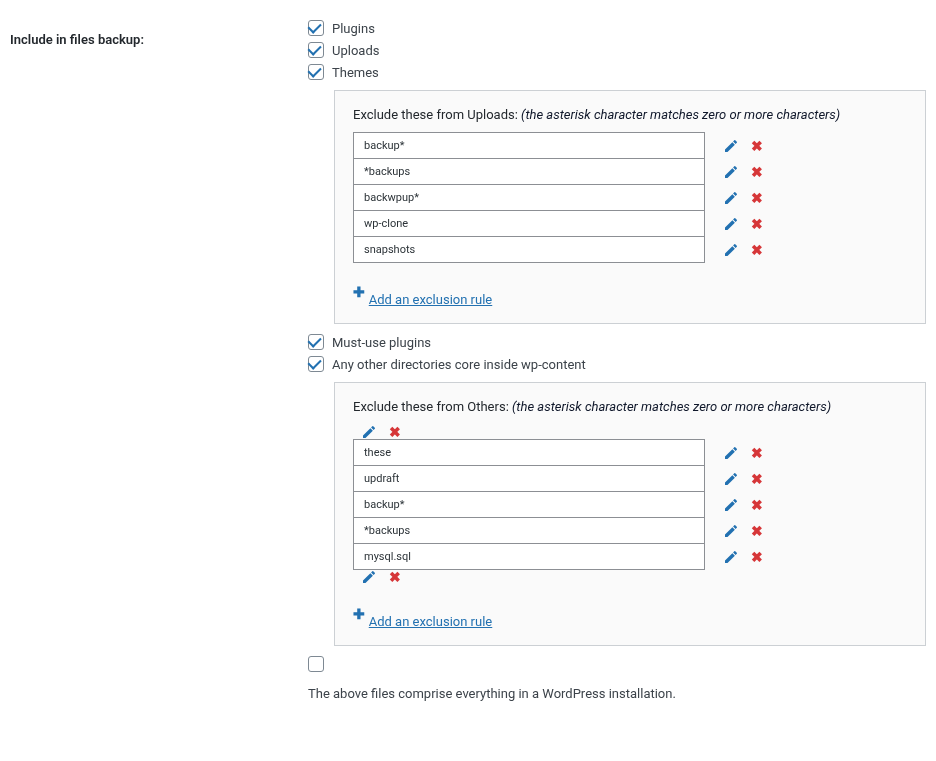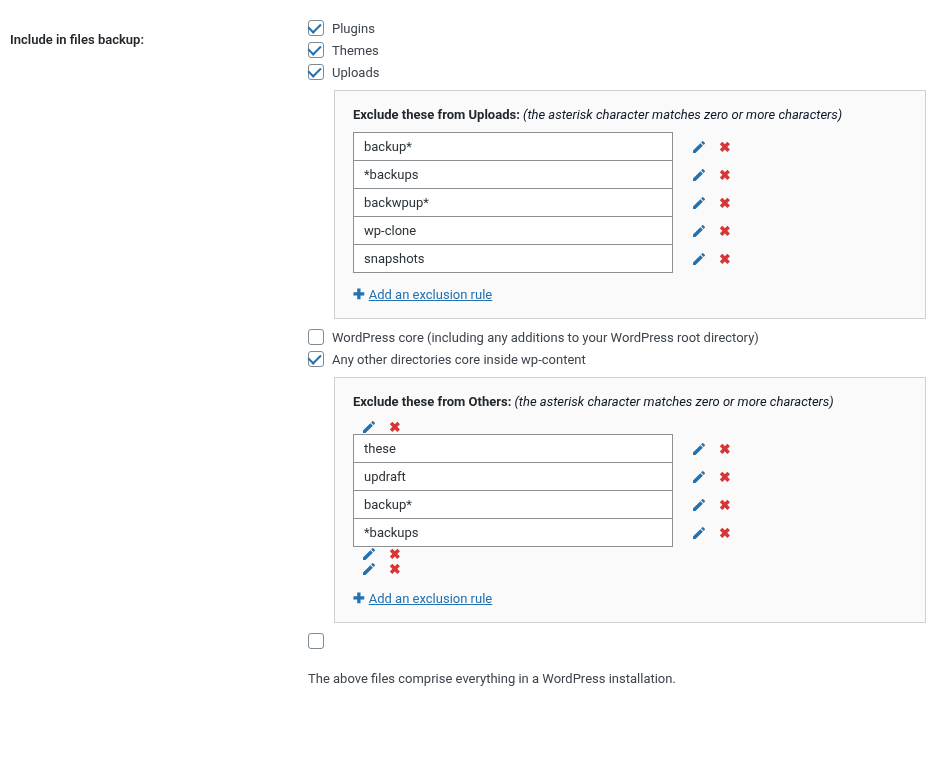--- a/index.html
+++ b/index.html
@@ -50,80 +50,81 @@
       border: 1px solid #ccd0d4;
       background: #fafafa;
       padding: 16px 18px;
       margin: 10px 0 10px 26px;
       max-width: 625px;
     }
     .exclusion-header {
       margin-bottom: 10px;
       font-size: 13px;
     }
-    .exclusion-header strong { font-weight: 700; color: #23282d; }
+    .exclusion-header strong { font-weight: 400; color: #23282d; }
     .exclusion-header em { font-style: italic; color: #0f172a; font-weight: normal; }
     .rule-row {
       display: flex;
       align-items: center;
       gap: 10px;
       margin-bottom: -1px;
     }
     .rule-input {
       flex: 0 0 auto;
-      width: 320px;
+      width: 352px;
       border: 1px solid #8c8f94;
       background: #fff;
       padding: 6px 10px;
-      font-size: 13px;
+      font-size: 11px;
       color: #2c3338;
     }
     .rule-actions { display: flex; gap: 12px; margin-left: 8px; }
     .icon-btn { cursor: pointer; display: inline-flex; }
     .pencil-icon svg { width: 16px; height: 16px; }
     .pencil-icon svg path { fill: #2271b1; }
     .x-icon { color: #d63638; font-weight: bold; font-size: 14px; }
     .add-row {
       display: flex;
       align-items: center;
       gap: 4px;
       margin-top: 14px;
       cursor: pointer;
     }
     .plus { color: #2271b1; font-weight: bold; font-size: 14px; }
     .add-link {
       color: #2271b1;
       text-decoration: underline;
       font-size: 13px;
+      margin-top: 16px;
     }
     .footnote {
-      margin-top: 22px;
+      margin-top: 14px;
       margin-left: 0;
       color: #3c434a;
       font-size: 13px;
     }
   </style>
 </head>
 <body>
 
 <div class="row">
   <div class="label-col">Include in files backup:</div>
   <div class="content-col">
 
     <div class="checkbox-row">
       <span class="checkbox checked"></span>
       <span class="checkbox-label">Plugins</span>
     </div>
     <div class="checkbox-row">
       <span class="checkbox checked"></span>
+      <span class="checkbox-label">Uploads</span>
+    </div>
+    <div class="checkbox-row">
+      <span class="checkbox checked"></span>
       <span class="checkbox-label">Themes</span>
-    </div>
-    <div class="checkbox-row">
-      <span class="checkbox checked"></span>
-      <span class="checkbox-label">Uploads</span>
     </div>
 
     <div class="exclusion-box">
       <div class="exclusion-header">
         <strong>Exclude these from Uploads:</strong>
         <em>(the asterisk character matches zero or more characters)</em>
       </div>
       <div id="uploads-rules">
           <div class="rule-row">
             <div class="rule-input">backup*</div>
@@ -181,22 +182,22 @@
             </div>
           </div>
         </div>
       <div class="add-row">
         <span class="plus">✚</span>
         <span class="add-link">Add an exclusion rule</span>
       </div>
     </div>
 
     <div class="checkbox-row">
-      <span class="checkbox"></span>
-      <span class="checkbox-label">WordPress core (including any additions to your WordPress root directory)</span>
+      <span class="checkbox checked"></span>
+      <span class="checkbox-label">Must-use plugins</span>
     </div>
     <div class="checkbox-row">
       <span class="checkbox checked"></span>
       <span class="checkbox-label">Any other directories core inside wp-content</span>
     </div>
 
     <div class="exclusion-box">
       <div class="exclusion-header">
         <strong>Exclude these from Others:</strong>
         <em>(the asterisk character matches zero or more characters)</em>
@@ -250,20 +251,21 @@
             <div class="rule-actions">
               <span class="icon-btn pencil-icon">
                 <svg viewBox="0 0 24 24">
                   <path d="M3 17.25V21h3.75L17.81 9.94l-3.75-3.75L3 17.25zM20.71 7.04a1 1 0 0 0 0-1.41l-2.34-2.34a1 1 0 0 0-1.41 0l-1.83 1.83 3.75 3.75 1.83-1.83z"></path>
                 </svg>
               </span>
               <span class="icon-btn x-icon">✖</span>
             </div>
           </div>
           <div class="rule-row">
+            <div class="rule-input">mysql.sql</div>
             <div class="rule-actions">
               <span class="icon-btn pencil-icon">
                 <svg viewBox="0 0 24 24">
                   <path d="M3 17.25V21h3.75L17.81 9.94l-3.75-3.75L3 17.25zM20.71 7.04a1 1 0 0 0 0-1.41l-2.34-2.34a1 1 0 0 0-1.41 0l-1.83 1.83 3.75 3.75 1.83-1.83z"></path>
                 </svg>
               </span>
               <span class="icon-btn x-icon">✖</span>
             </div>
           </div>
           <div class="rule-row">

